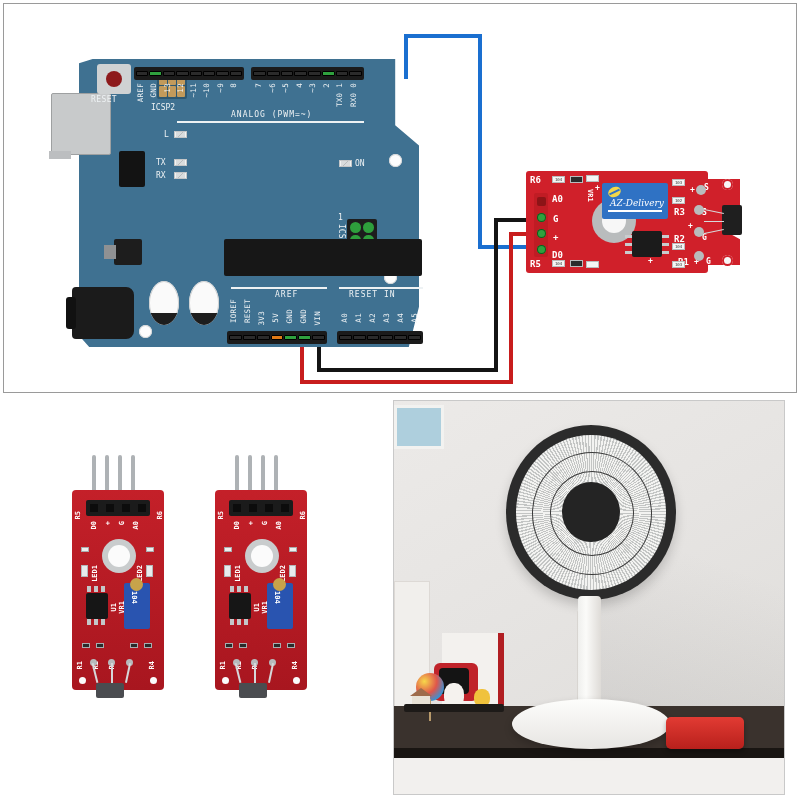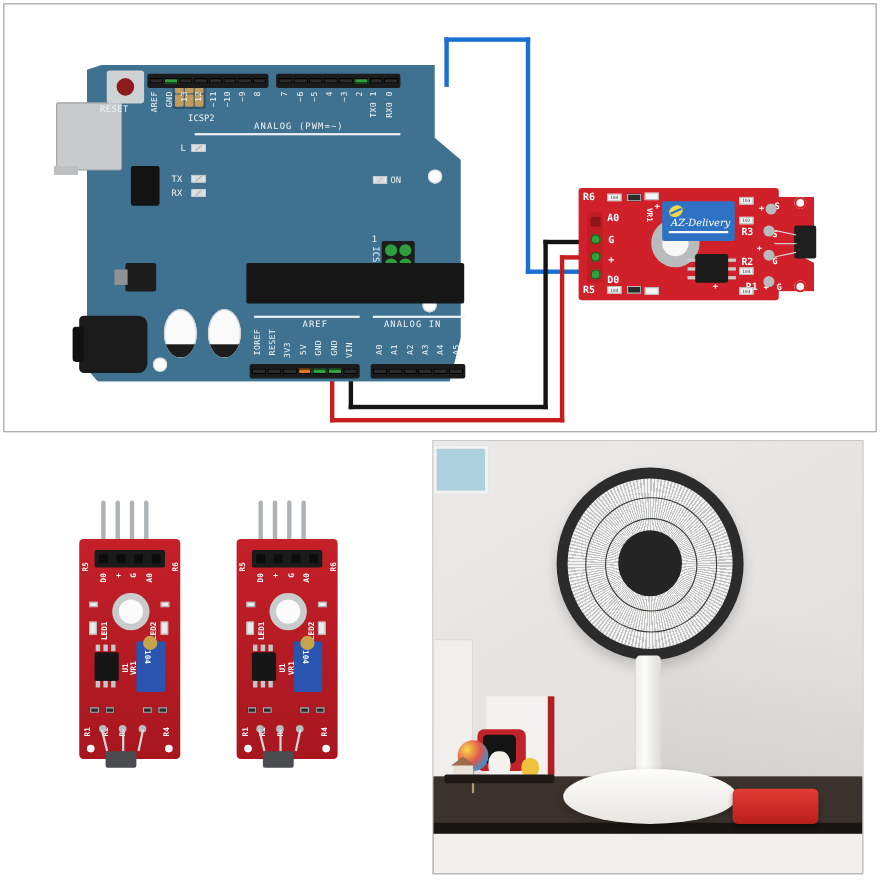--- a/index.html
+++ b/index.html
@@ -23,21 +23,21 @@
 
   .hole{position:absolute;width:13px;height:13px;border-radius:50%;background:#fdfdfd;box-shadow:0 0 0 1px #d5d7d8 inset;}
 
   .reset-btn{position:absolute;left:18px;top:5px;width:34px;height:30px;background:#cfd2d3;border-radius:3px;}
   .reset-btn:after{content:"";position:absolute;left:9px;top:7px;width:16px;height:16px;border-radius:50%;background:#8d1a1c;}
   .reset-lbl{position:absolute;left:12px;top:36px;font-size:8px;color:#eef2f4;letter-spacing:.4px;}
 
   .icsp2{position:absolute;left:78px;top:12px;width:30px;height:28px;background:#2d5770;border-radius:2px;
          display:grid;grid-template-columns:repeat(3,1fr);grid-template-rows:repeat(2,1fr);gap:1px;padding:2px;box-sizing:border-box;}
   .icsp2 i{background:#c29a5b;border-radius:1px;}
-  .icsp2-lbl{position:absolute;left:92px;top:44px;font-size:8px;color:#eef2f4;}
+  .icsp2-lbl{position:absolute;left:72px;top:44px;font-size:8px;color:#eef2f4;}
 
   .icsp1{position:absolute;left:268px;top:160px;width:30px;height:42px;background:#1d1d1d;border-radius:2px;
          display:grid;grid-template-columns:repeat(2,1fr);grid-template-rows:repeat(3,1fr);gap:2px;padding:3px;box-sizing:border-box;}
   .icsp1 i{background:#2e9f3c;border-radius:50%;}
   .icsp1-lbl{position:absolute;left:258px;top:165px;font-size:8px;color:#eef2f4;writing-mode:vertical-rl;}
   .icsp1-one{position:absolute;left:259px;top:154px;font-size:8px;color:#eef2f4;}
 
   .mcu{position:absolute;left:40px;top:92px;width:26px;height:36px;background:#131313;border-radius:2px;}
   .bigchip{position:absolute;left:145px;top:180px;width:198px;height:37px;background:#171717;border-radius:2px;}
   .reg{position:absolute;left:35px;top:180px;width:28px;height:26px;background:#1d1d1d;border-radius:2px;}
@@ -296,21 +296,21 @@
         <i></i>
         <i></i>
       </div>
       <div class="plabel" style="left:261px;top:254px;">A0</div>
       <div class="plabel" style="left:275px;top:254px;">A1</div>
       <div class="plabel" style="left:289px;top:254px;">A2</div>
       <div class="plabel" style="left:303px;top:254px;">A3</div>
       <div class="plabel" style="left:317px;top:254px;">A4</div>
       <div class="plabel" style="left:331px;top:254px;">A5</div>
       <div class="hline" style="left:260px;top:228px;width:84px;"></div>
-      <div class="btxt" style="left:270px;top:231px;">ANALOG IN</div>
+      <div class="btxt" style="left:270px;top:231px;">RESET IN</div>
     </div>
 
     <div class="mod">
       <div class="mod-tab"></div>
       <div class="mod-pcb"></div>
 
       <div class="mod-pads">
         <i class="sq"></i>
         <i></i>
         <i></i>

